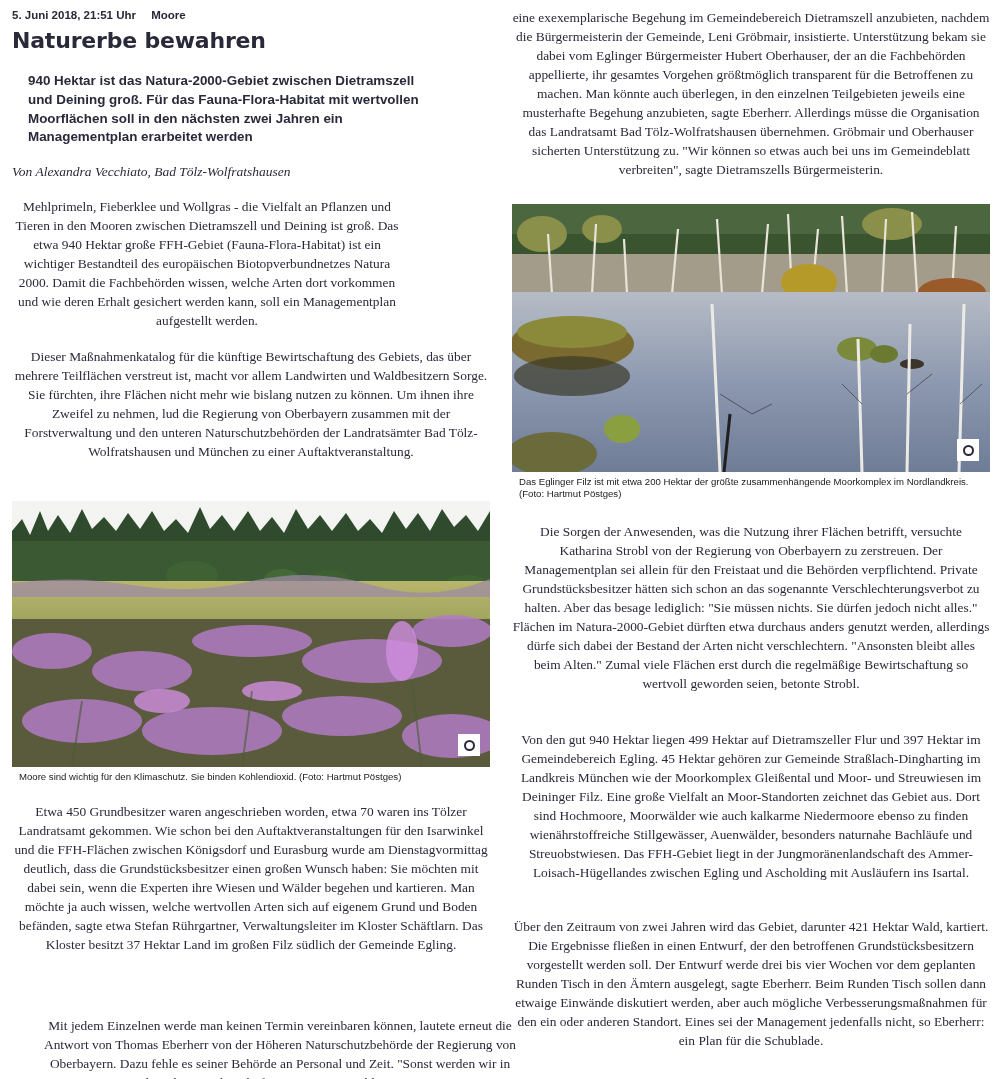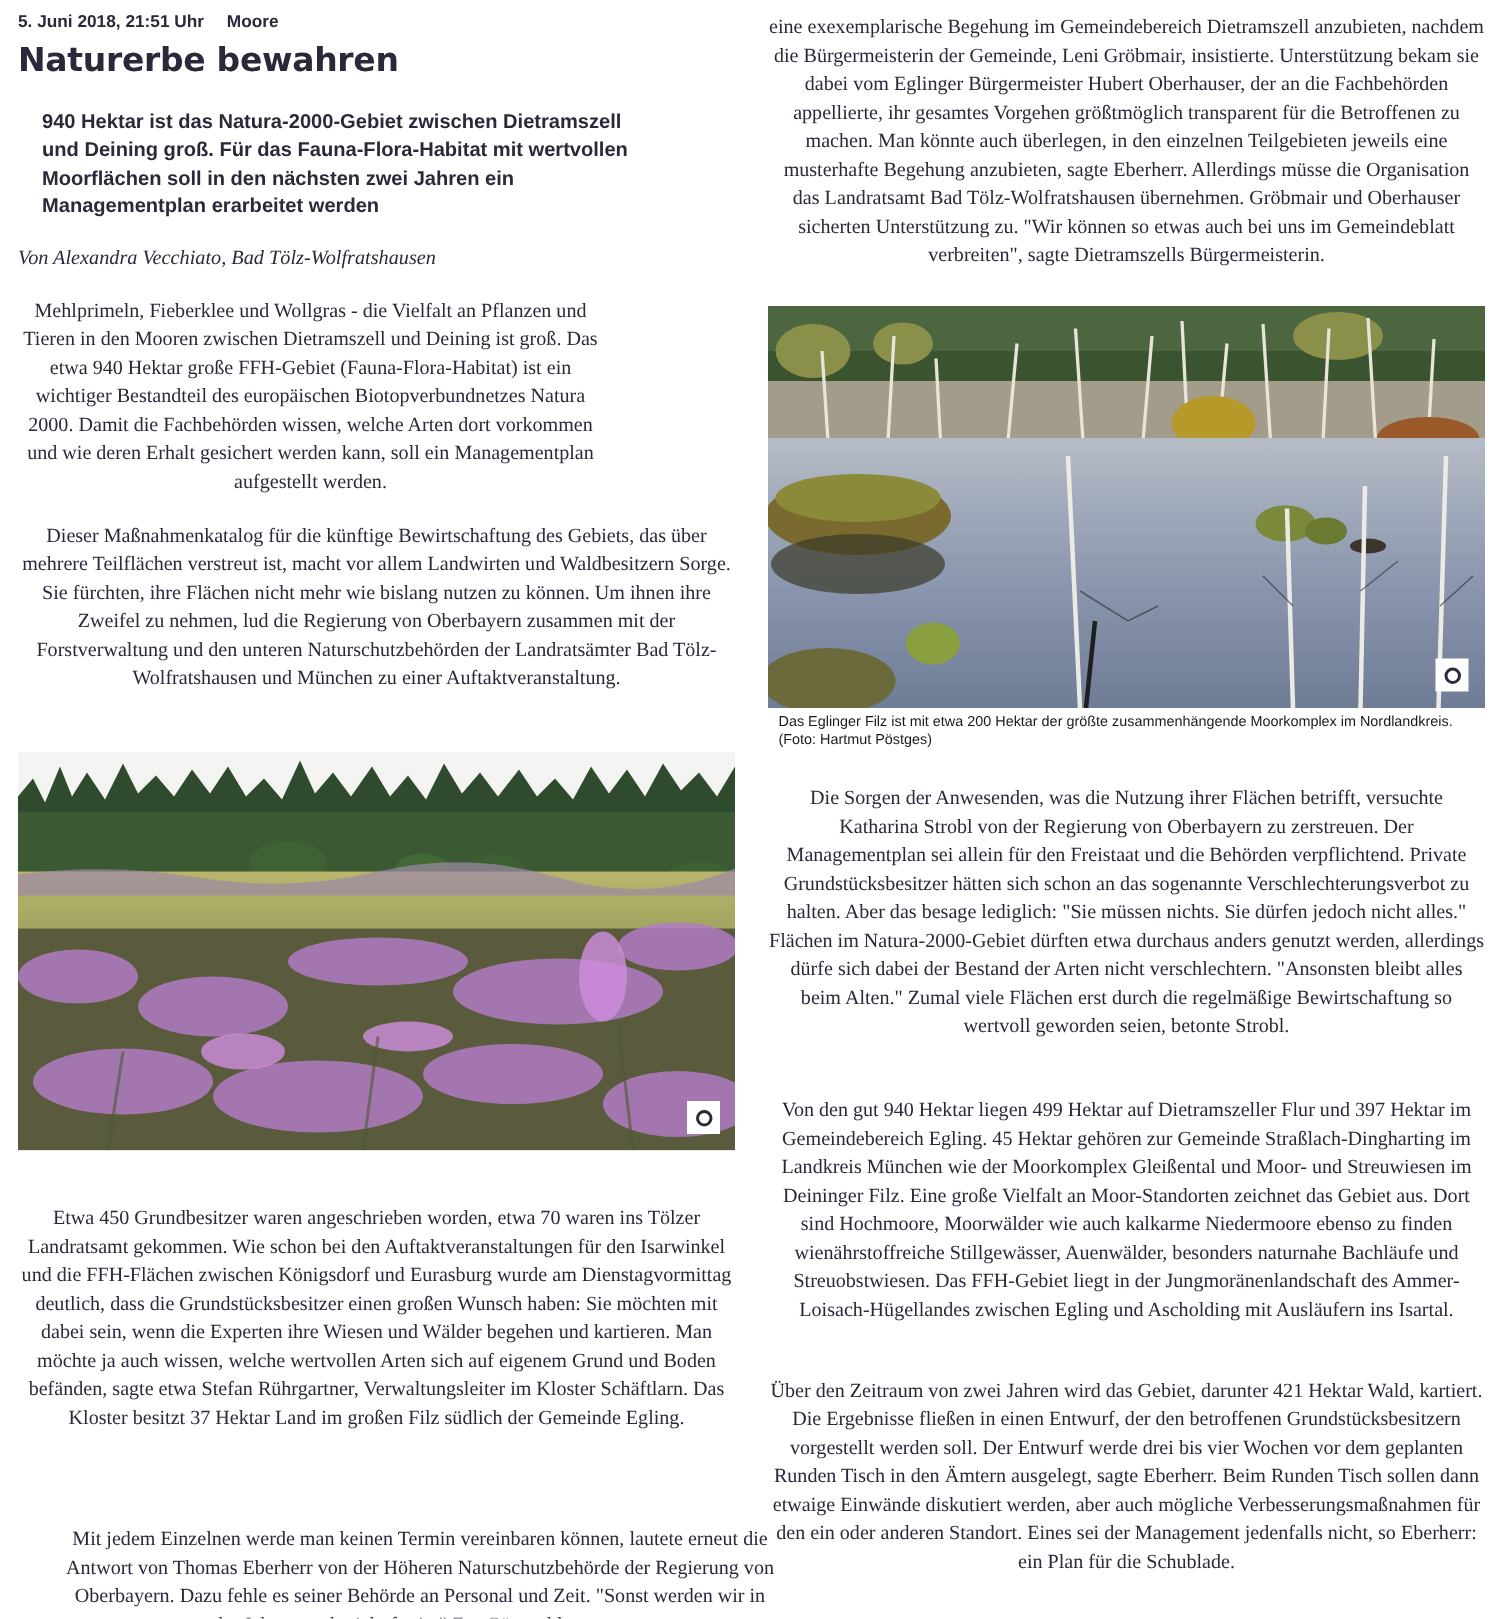--- a/index.html
+++ b/index.html
@@ -89,20 +89,21 @@
         <g stroke="#4b5c34" stroke-width="2" opacity="0.6">
           <line x1="60" y1="266" x2="70" y2="200"></line>
           <line x1="230" y1="266" x2="240" y2="190"></line>
           <line x1="410" y1="266" x2="400" y2="180"></line>
         </g>
       </svg>
       <div class="photo-btn" style="right:10px; bottom:11px;">
         <div class="ring"></div>
       </div>
     </div>
+    <div class="caption">Moore sind wichtig für den Klimaschutz. Sie binden Kohlendioxid. (Foto: Hartmut Pöstges)</div>
   </div>
 
   <p class="para" style="top:802px; width:478px;">Etwa 450 Grundbesitzer waren angeschrieben worden, etwa 70 waren ins Tölzer Landratsamt gekommen. Wie schon bei den Auftaktveranstaltungen für den Isarwinkel und die FFH-Flächen zwischen Königsdorf und Eurasburg wurde am Dienstagvormittag deutlich, dass die Grundstücksbesitzer einen großen Wunsch haben: Sie möchten mit dabei sein, wenn die Experten ihre Wiesen und Wälder begehen und kartieren. Man möchte ja auch wissen, welche wertvollen Arten sich auf eigenem Grund und Boden befänden, sagte etwa Stefan Rührgartner, Verwaltungsleiter im Kloster Schäftlarn. Das Kloster besitzt 37 Hektar Land im großen Filz südlich der Gemeinde Egling.</p>
 
   <p class="para" style="top:1016px; width:478px;margin-left:29px;">Mit jedem Einzelnen werde man keinen Termin vereinbaren können, lautete erneut die Antwort von Thomas Eberherr von der Höheren Naturschutzbehörde der Regierung von Oberbayern. Dazu fehle es seiner Behörde an Personal und Zeit. "Sonst werden wir in zehn Jahren noch nicht fertig." Zur Güte schlug er vor,</p>
 </div>
 
 <div class="col col-right">
   <p class="para" style="top:8px; width:478px;">eine exexemplarische Begehung im Gemeindebereich Dietramszell anzubieten, nachdem die Bürgermeisterin der Gemeinde, Leni Gröbmair, insistierte. Unterstützung bekam sie dabei vom Eglinger Bürgermeister Hubert Oberhauser, der an die Fachbehörden appellierte, ihr gesamtes Vorgehen größtmöglich transparent für die Betroffenen zu machen. Man könnte auch überlegen, in den einzelnen Teilgebieten jeweils eine musterhafte Begehung anzubieten, sagte Eberherr. Allerdings müsse die Organisation das Landratsamt Bad Tölz-Wolfratshausen übernehmen. Gröbmair und Oberhauser sicherten Unterstützung zu. "Wir können so etwas auch bei uns im Gemeindeblatt verbreiten", sagte Dietramszells Bürgermeisterin.</p>
 

